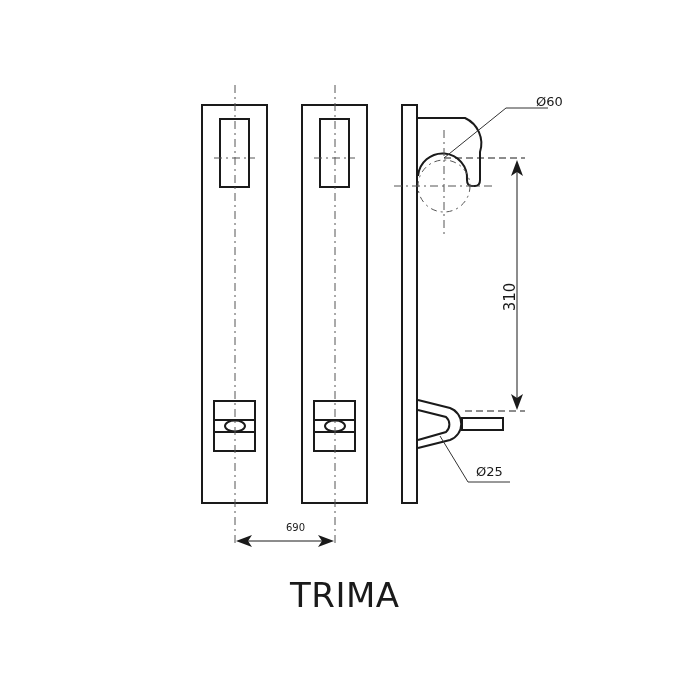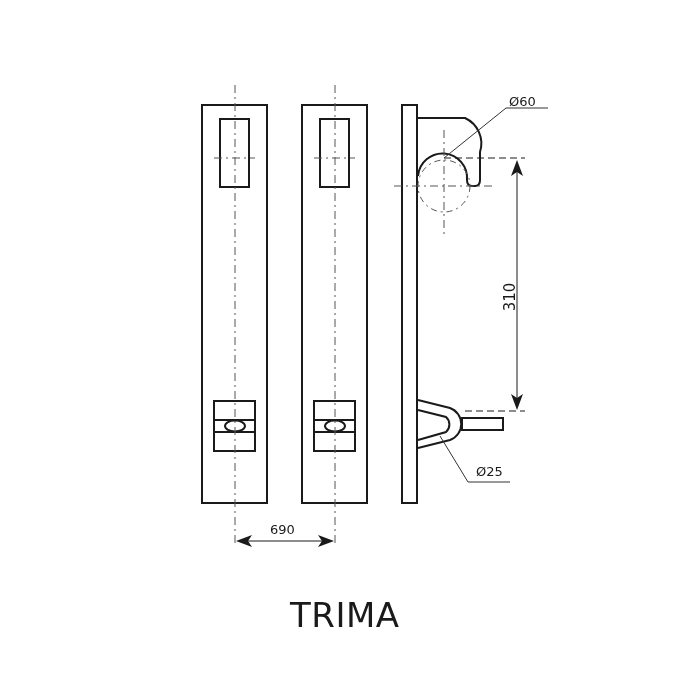--- a/index.html
+++ b/index.html
@@ -1,20 +1,20 @@
 <!DOCTYPE html>
 <html><head>
   <meta charset="utf-8">
   <style>
     html, body { margin: 0; padding: 0; background: #ffffff; }
     body { width: 700px; height: 700px; position: relative; overflow: hidden; font-family: "DejaVu Sans", sans-serif; }
     #drawing { position: absolute; left: 0; top: 0; }
     .label { position: absolute; color: #1a1a1a; white-space: nowrap; }
     .dim-small { font-size: 13px; }
-    .dim-main { font-size: 13px; }
+    .dim-main { font-size: 10px; margin-left: 16px; }
     .dim-vert { font-size: 15px; transform: rotate(-90deg); transform-origin: center center; }
     .title { font-size: 34px; font-family: "DejaVu Sans", sans-serif; letter-spacing: 0.5px; }
   </style>
 </head>
 <body>
 
 <svg id="drawing" width="700" height="700" viewBox="0 0 700 700">
   <g fill="none" stroke="#1a1a1a" stroke-width="2">
 
     <g>
@@ -69,17 +69,17 @@
     <polyline points="440,436 468,482 510,482" stroke="#333"></polyline>
   </g>
   <g fill="#1a1a1a">
     <polygon points="236,541 252,535 248,541 252,547"></polygon>
     <polygon points="334,541 318,535 322,541 318,547"></polygon>
     <polygon points="517,160 511,176 517,172 523,176"></polygon>
     <polygon points="517,410 511,394 517,398 523,394"></polygon>
   </g>
 </svg>
 
-<div class="label dim-small" style="left:509px; top:94px;">Ø60</div>
+<div class="label dim-small" style="left:536px; top:94px;">Ø60</div>
 <div class="label dim-small" style="left:476px; top:464px;">Ø25</div>
 <div class="label dim-main" style="left:270px; top:522px;">690</div>
 <div class="label dim-vert" style="left:496px; top:288px;">310</div>
-<div class="label title" style="left:290px; top:595px;">TRIMA</div>
+<div class="label title" style="left:290px; top:575px;">TRIMA</div>
 
 </body></html>

